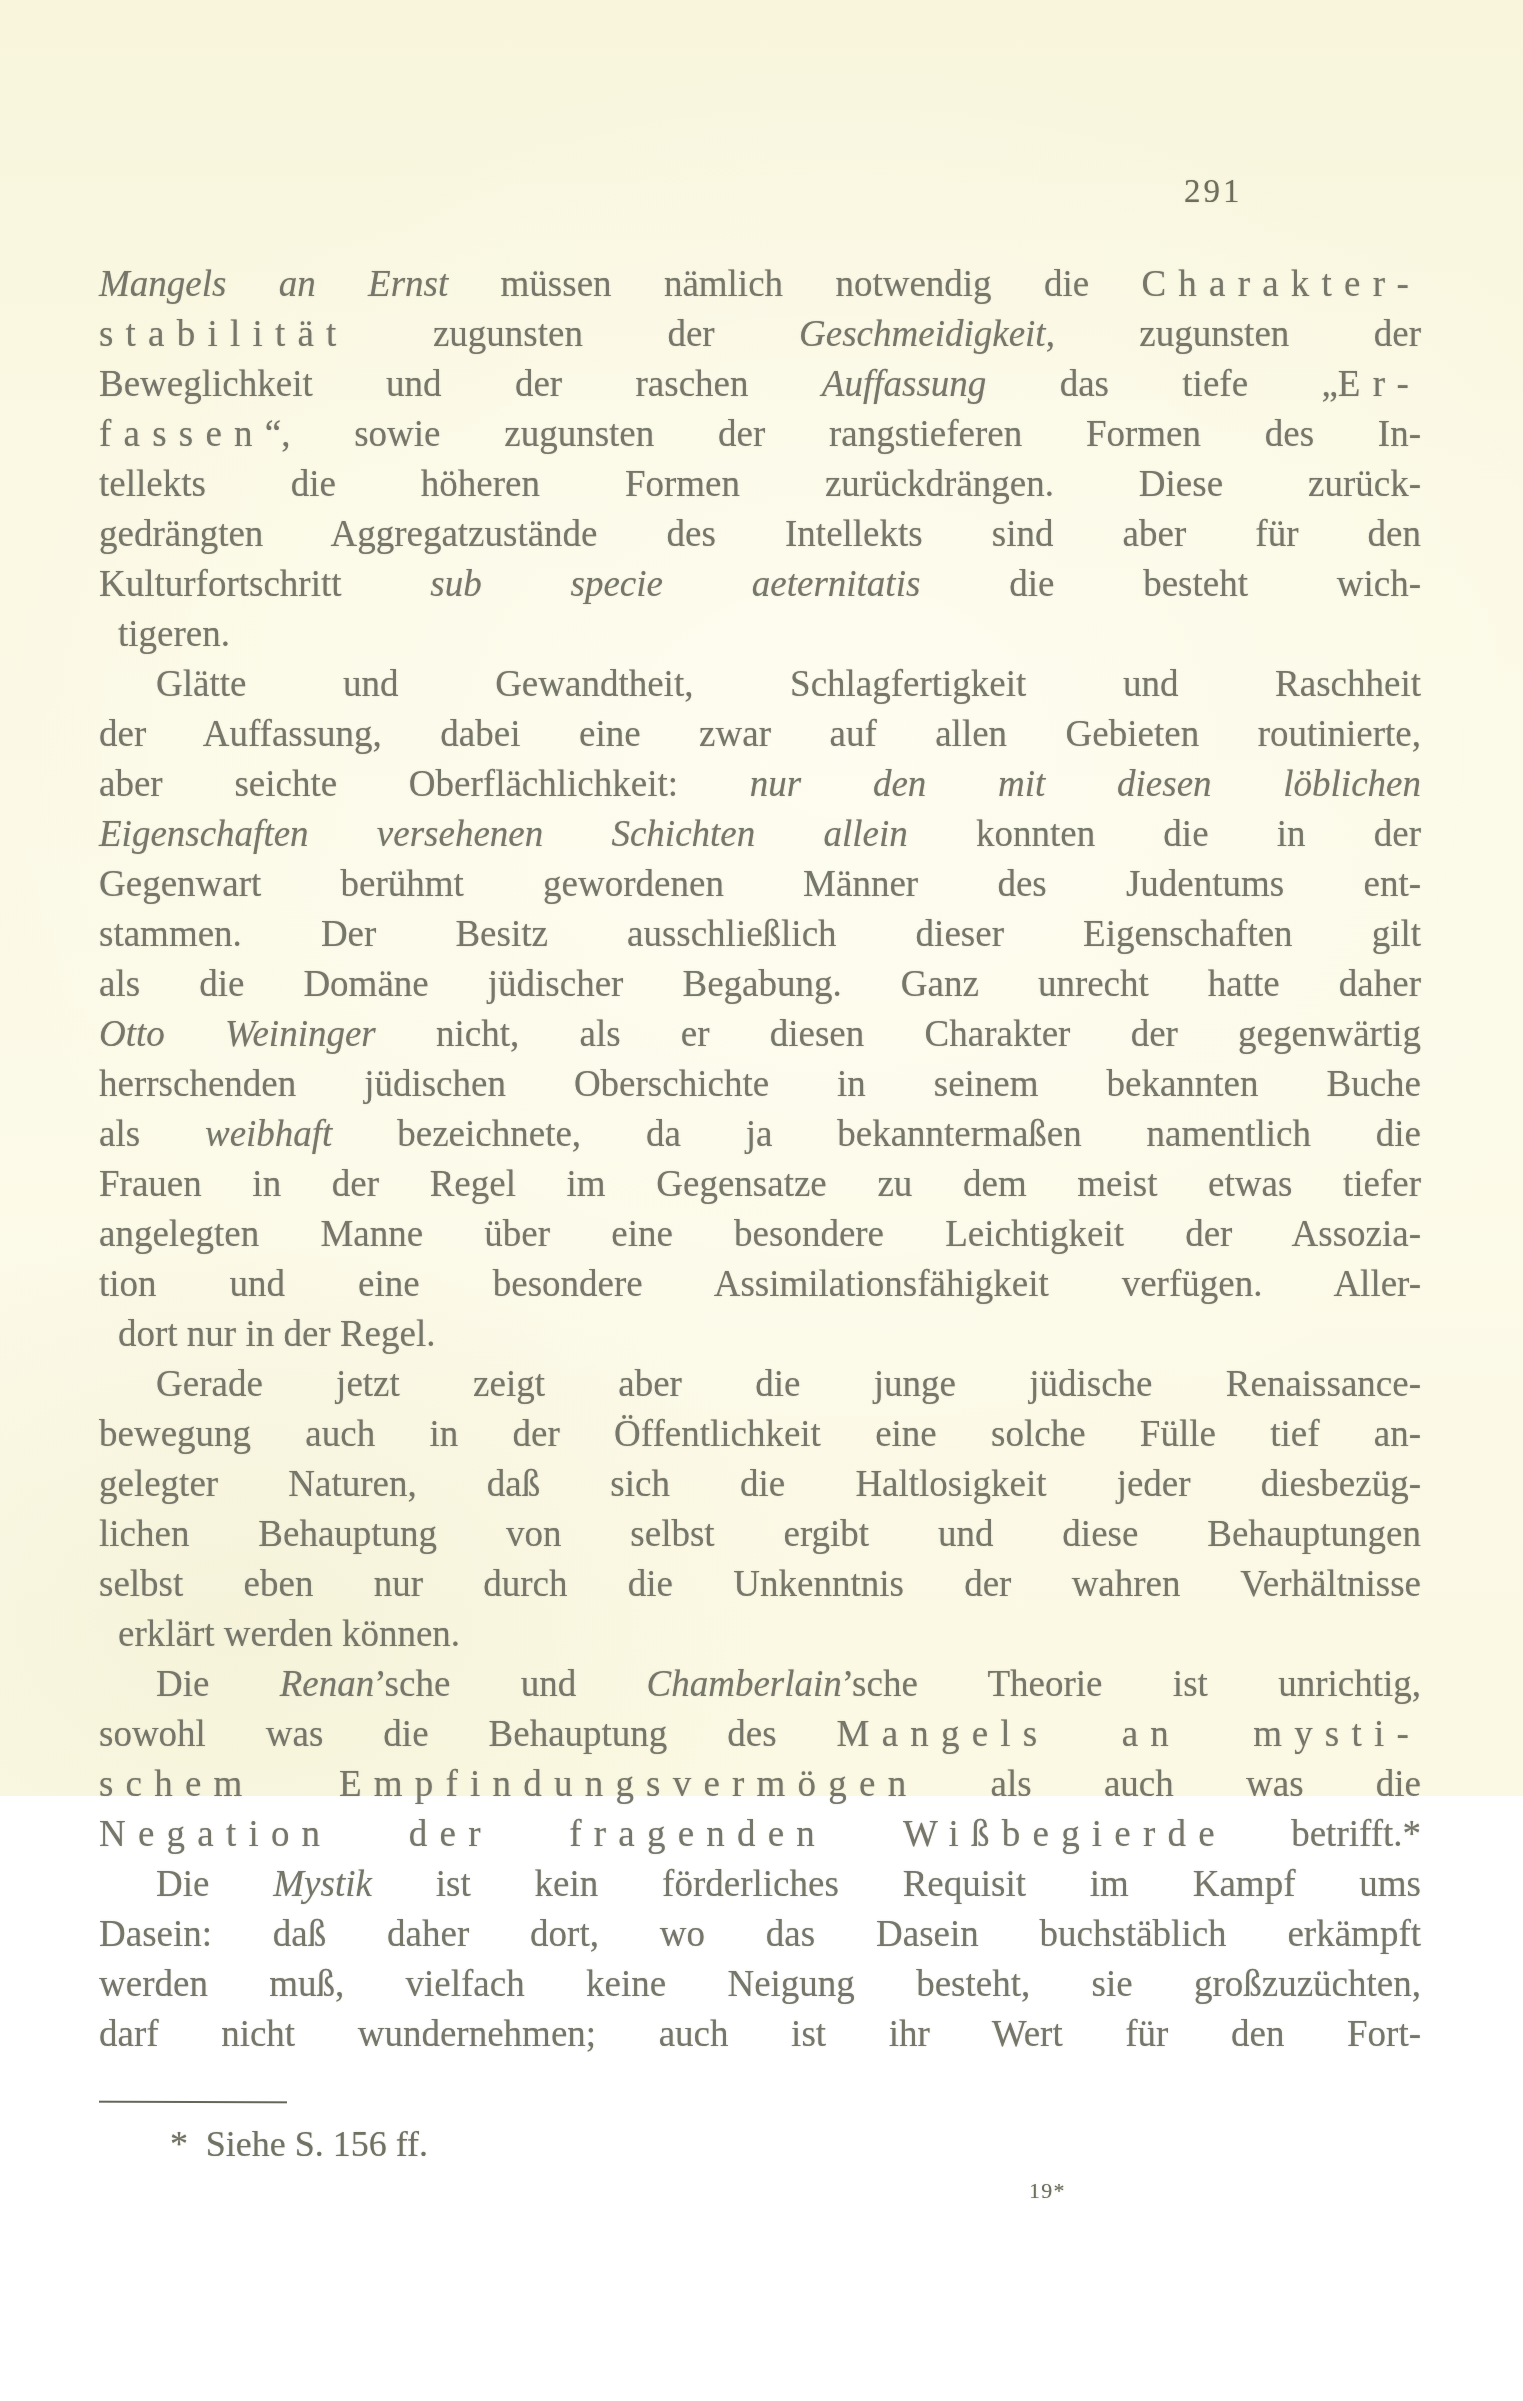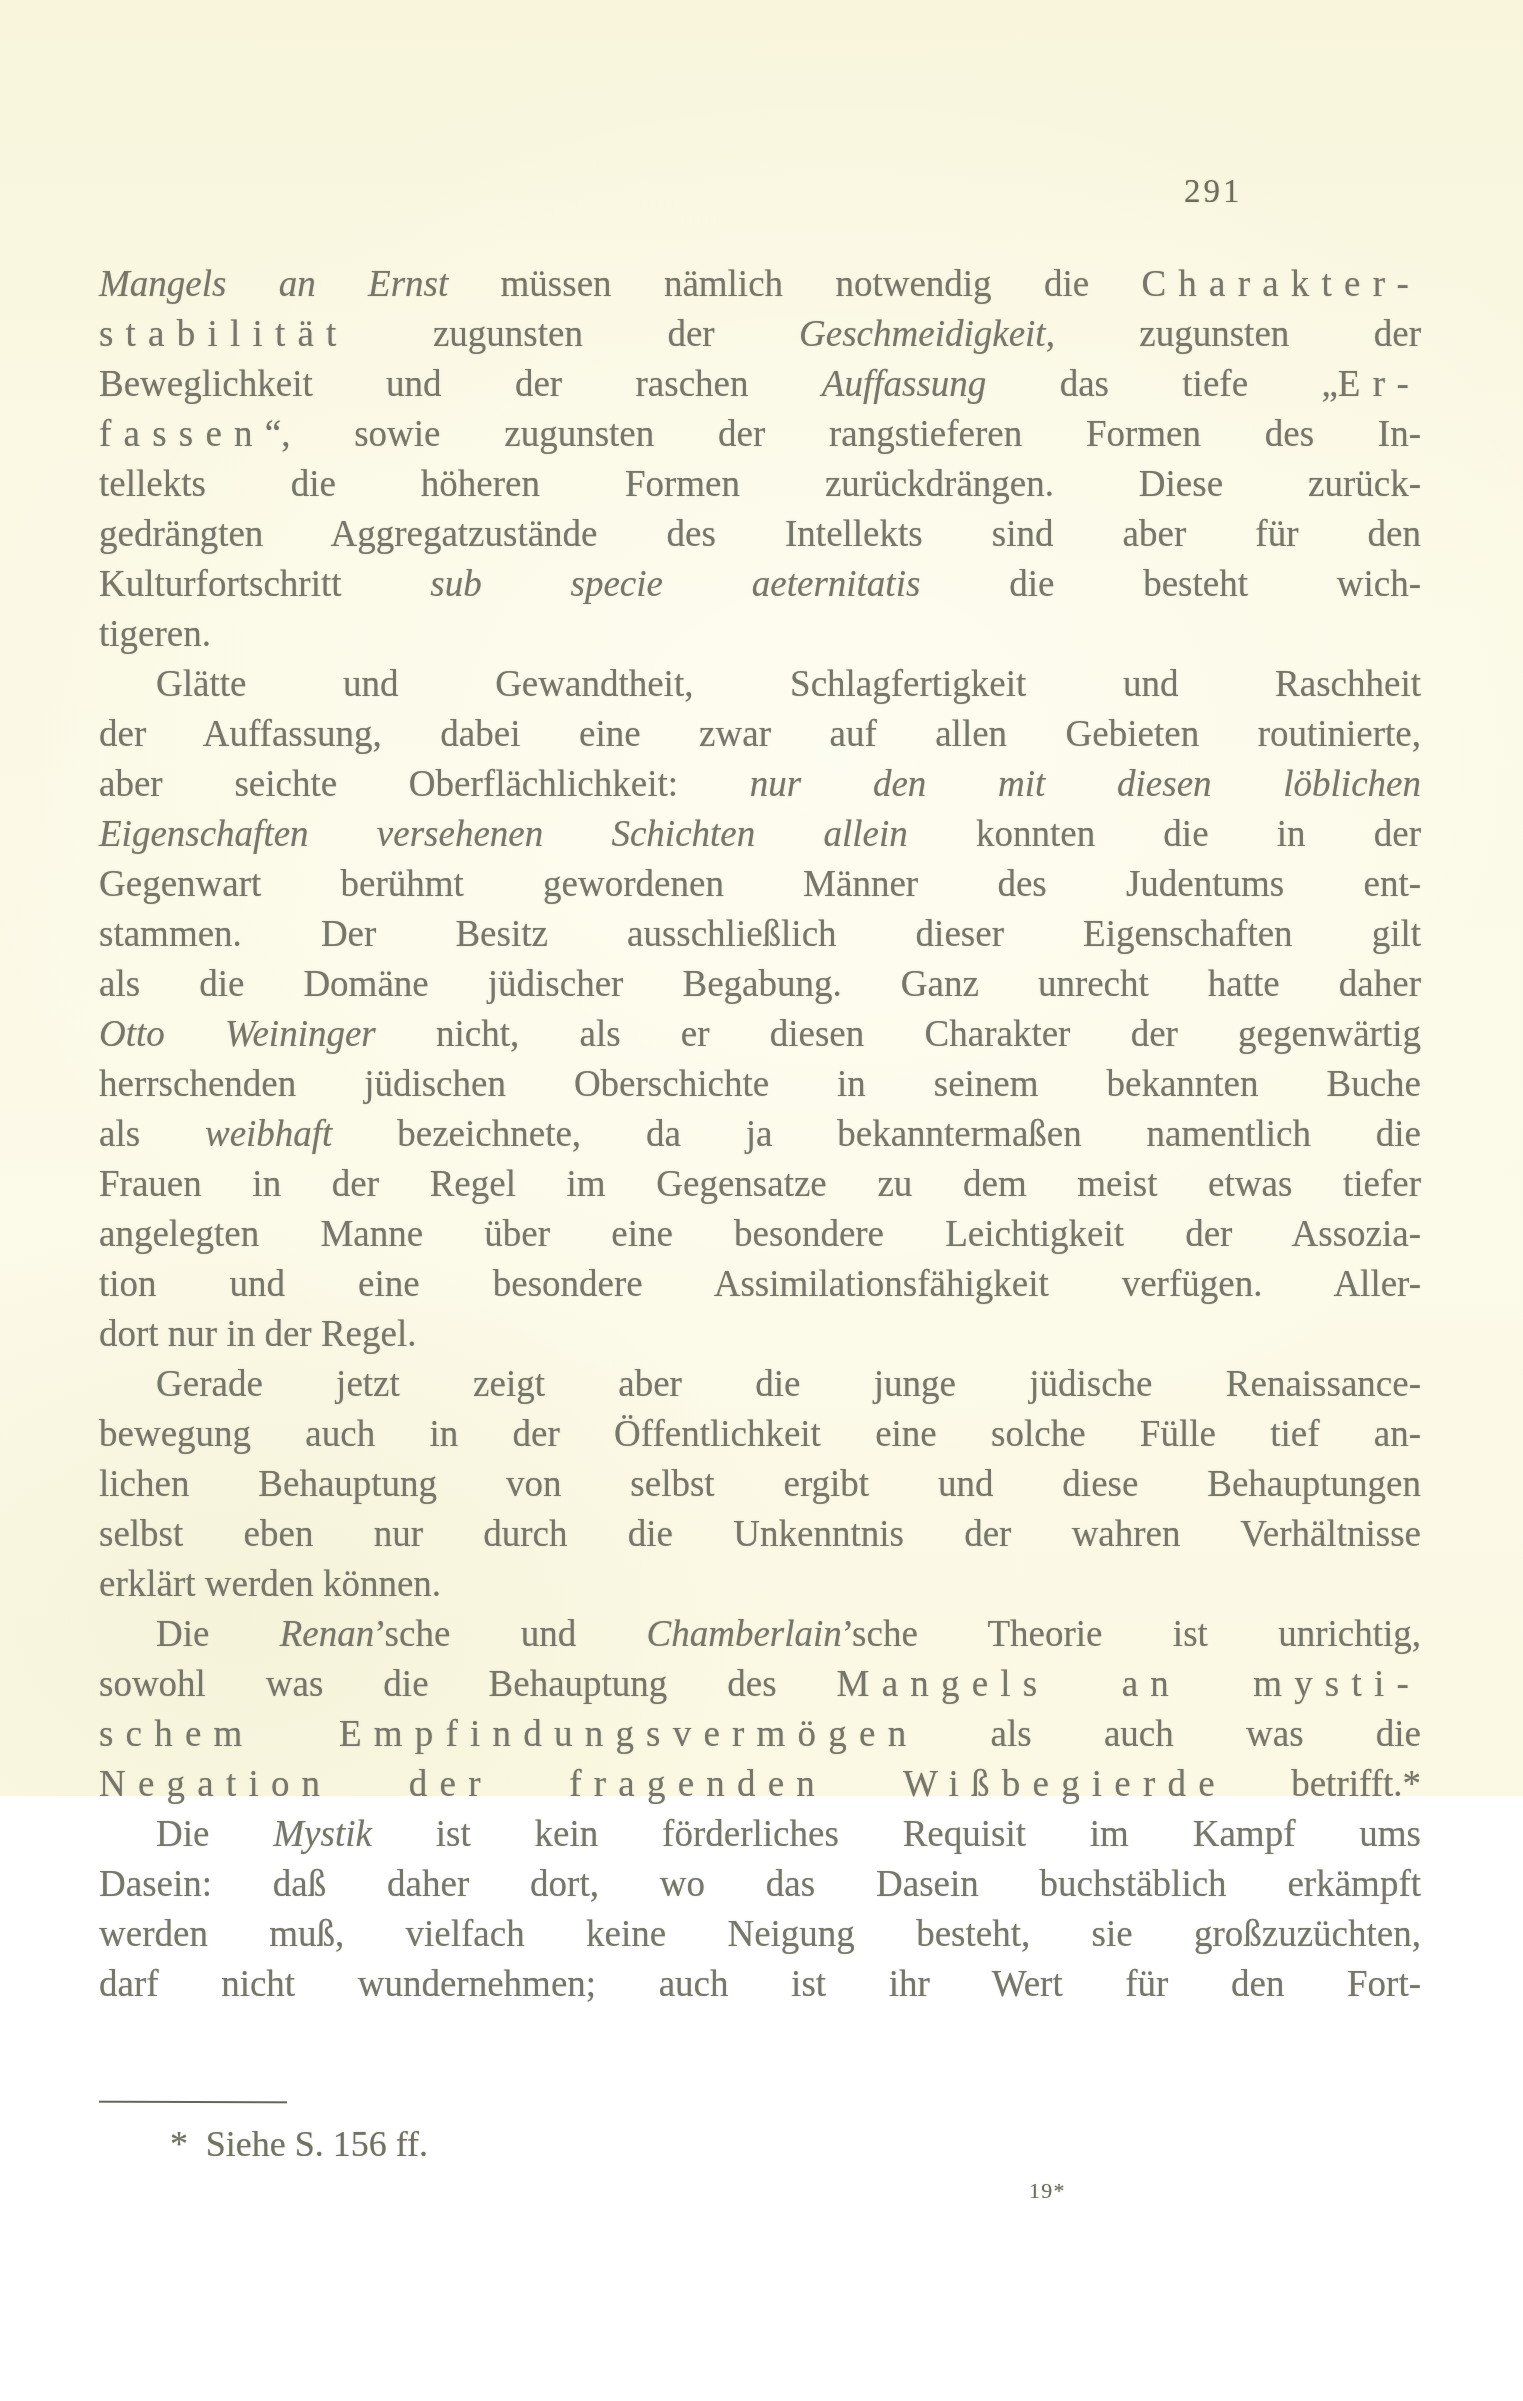--- a/index.html
+++ b/index.html
@@ -30,21 +30,21 @@
     position:absolute;left:99px;top:259px;width:1322px;
   }
   .line{
     height:50px;line-height:50px;
     font-size:37px;
     text-align:justify;
     -moz-text-align-last:justify;
     text-align-last:justify;
     white-space:normal;
   }
-  .line.nojust{text-align:right;-moz-text-align-last:left;text-align-last:left;}
+  .line.nojust{text-align:right;-moz-text-align-last:left;text-align-last:left;margin-left:19px;}
   .line.indent{padding-left:57px;}
   .italic{font-style:italic;}
   .spaced{letter-spacing:0.33em;}
   .footnote-rule{
     position:absolute;left:99px;top:2101px;width:188px;height:2.4px;
     background:#65655a;transform:rotate(0.2deg);
     filter:blur(0.4px);
   }
   .footnote{
     position:absolute;left:170px;top:2126px;
@@ -82,20 +82,21 @@
         <div class="line"><span>als die Domäne jüdischer Begabung. Ganz unrecht hatte daher</span></div>
         <div class="line"><span class="italic">Otto Weininger</span><span> nicht, als er diesen Charakter der gegenwärtig</span></div>
         <div class="line"><span>herrschenden jüdischen Oberschichte in seinem bekannten Buche</span></div>
         <div class="line"><span>als </span><span class="italic">weibhaft</span><span> bezeichnete, da ja bekanntermaßen namentlich die</span></div>
         <div class="line"><span>Frauen in der Regel im Gegensatze zu dem meist etwas tiefer</span></div>
         <div class="line"><span>angelegten Manne über eine besondere Leichtigkeit der Assozia-</span></div>
         <div class="line"><span>tion und eine besondere Assimilationsfähigkeit verfügen. Aller-</span></div>
         <div class="line nojust"><span>dort nur in der Regel.</span></div>
         <div class="line indent"><span>Gerade jetzt zeigt aber die junge jüdische Renaissance-</span></div>
         <div class="line"><span>bewegung auch in der Öffentlichkeit eine solche Fülle tief an-</span></div>
+        <div class="line"><span>gelegter Naturen, daß sich die Haltlosigkeit jeder diesbezüg-</span></div>
         <div class="line"><span>lichen Behauptung von selbst ergibt und diese Behauptungen</span></div>
         <div class="line"><span>selbst eben nur durch die Unkenntnis der wahren Verhältnisse</span></div>
         <div class="line nojust"><span>erklärt werden können.</span></div>
         <div class="line indent"><span>Die </span><span class="italic">Renan</span><span>’sche und </span><span class="italic">Chamberlain</span><span>’sche Theorie ist unrichtig,</span></div>
         <div class="line"><span>sowohl was die Behauptung des </span><span class="spaced">Mangels an mysti-</span></div>
         <div class="line"><span class="spaced">schem Empfindungsvermögen</span><span> als auch was die</span></div>
         <div class="line"><span class="spaced">Negation der fragenden Wißbegierde</span><span> betrifft.*</span></div>
         <div class="line indent"><span>Die </span><span class="italic">Mystik</span><span> ist kein förderliches Requisit im Kampf ums</span></div>
         <div class="line"><span>Dasein: daß daher dort, wo das Dasein buchstäblich erkämpft</span></div>
         <div class="line"><span>werden muß, vielfach keine Neigung besteht, sie großzuzüchten,</span></div>

